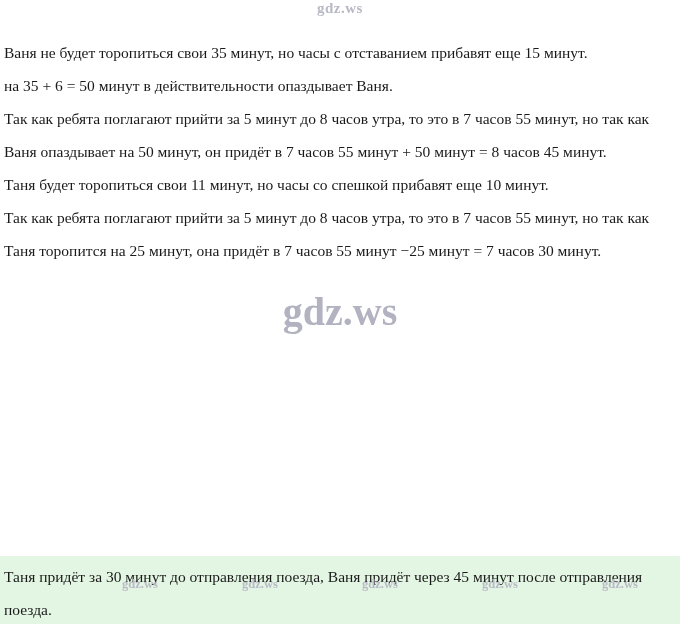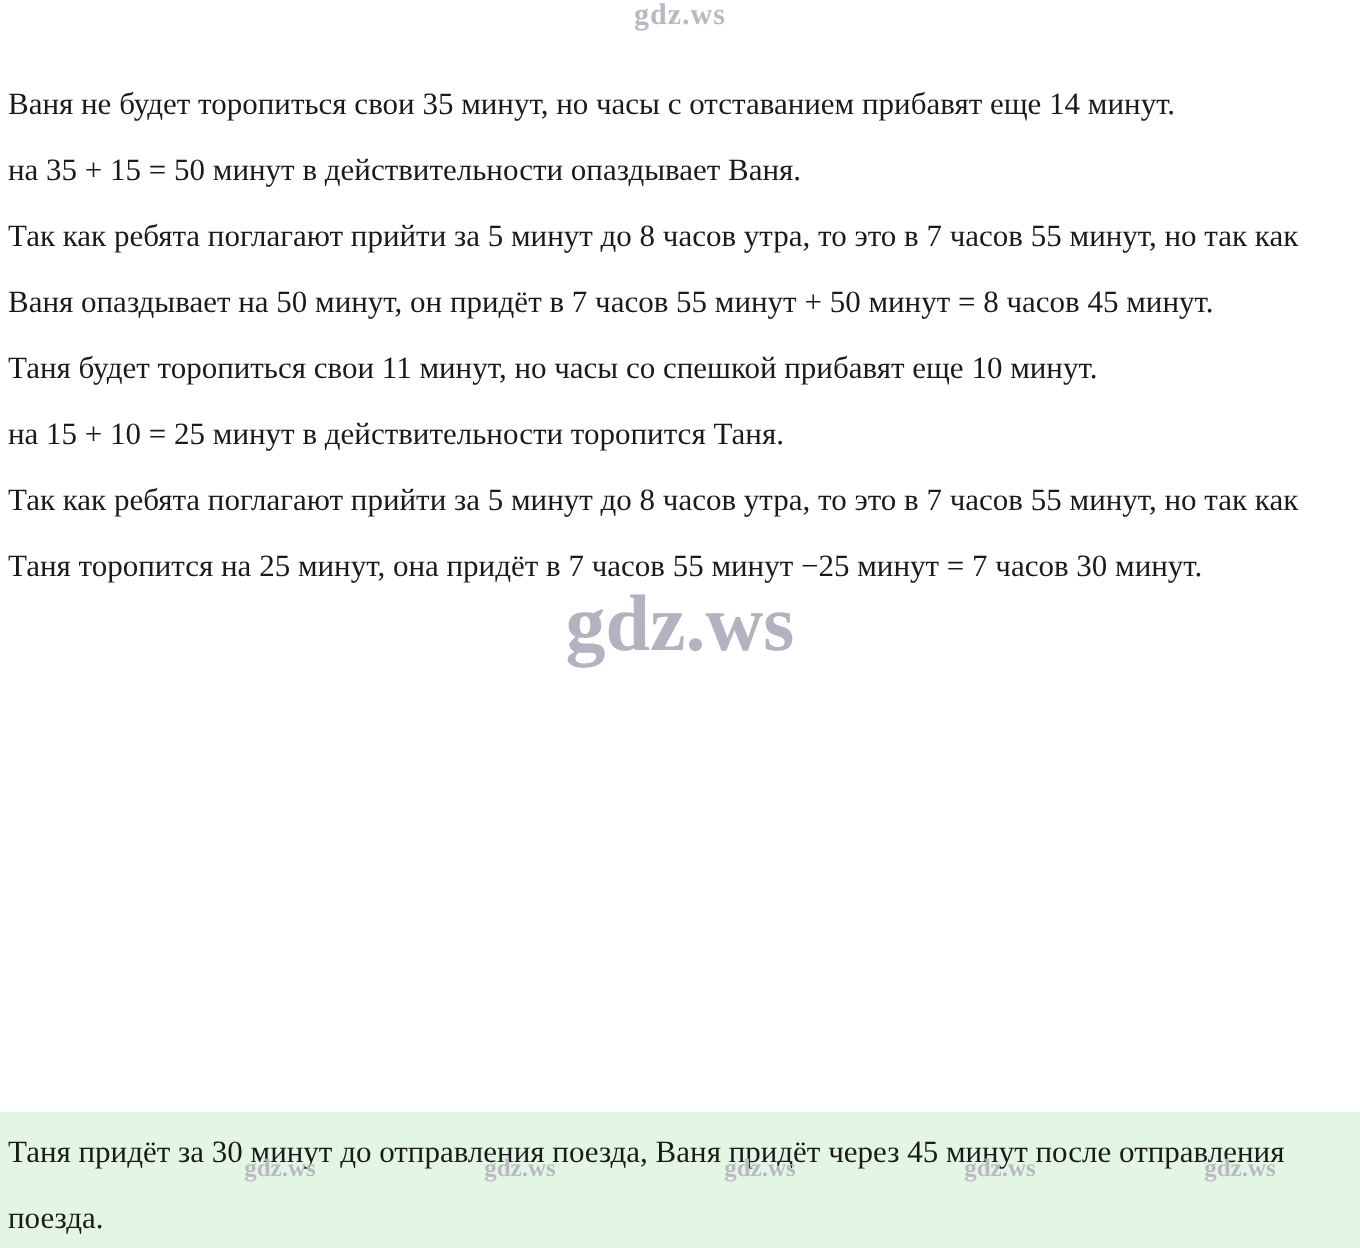--- a/index.html
+++ b/index.html
@@ -97,39 +97,36 @@
 </head>
 <body>
 
 <div class="page">
 
   <div class="wm-top">gdz.ws</div>
 
   <div class="content">
 
     <p class="para">
-      <span>Ваня не будет торопиться свои 35 минут, но часы с отставанием прибавят еще 14 минут.</span>
+      <span>Ваня не будет торопиться свои 35 минут, но часы с отставанием прибавят еще 15 минут.</span>
     </p>
 
     <p class="para">
-      <span>на 35 + 15 = 50 минут в действительности опаздывает Ваня.</span>
+      <span>на 35 + 6 = 50 минут в действительности опаздывает Ваня.</span>
     </p>
 
     <p class="para">
       <span>Так как ребята поглагают прийти за 5 минут до 8 часов утра, то это в 7 часов 55 минут, но так как Ваня опаздывает на 50 минут, он придёт в 7 часов 55 минут + 50 минут = 8 часов 45 минут.</span>
     </p>
 
 
     <p class="para">
       <span>Таня будет торопиться свои 11 минут, но часы со спешкой прибавят еще 10 минут.</span>
     </p>
 
-    <p class="para">
-      <span>на 15 + 10 = 25 минут в действительности торопится Таня.</span>
-    </p>
 
     <p class="para">
       <span>Так как ребята поглагают прийти за 5 минут до 8 часов утра, то это в 7 часов 55 минут, но так как Таня торопится на 25 минут, она придёт в 7 часов 55 минут −25 минут = 7 часов 30 минут.</span>
     </p>
 
   </div>
 
   <div class="wm-center">gdz.ws</div>
 
   <div class="answer" style="background: rgb(227, 246, 227);">

